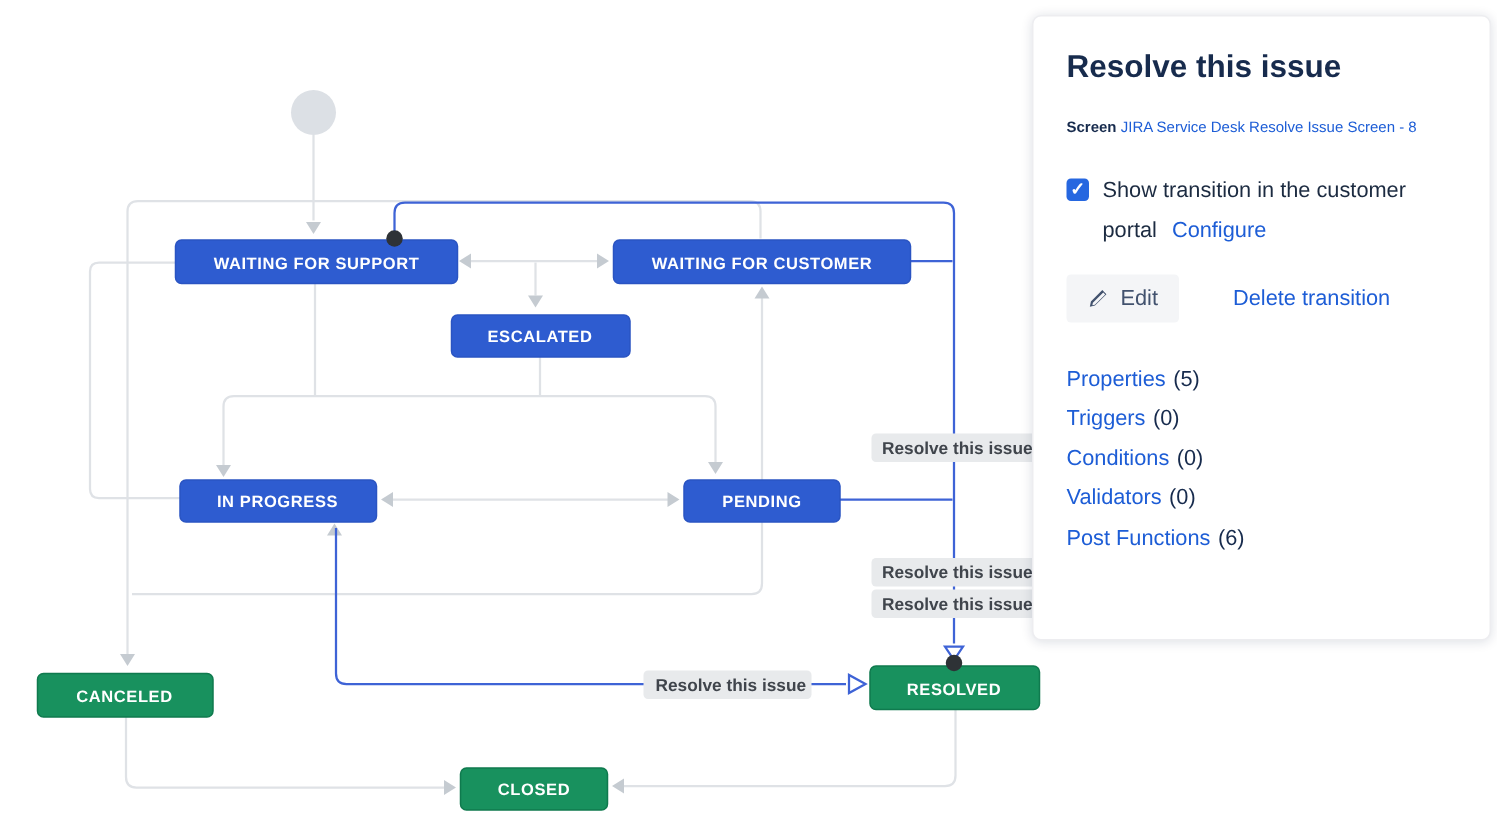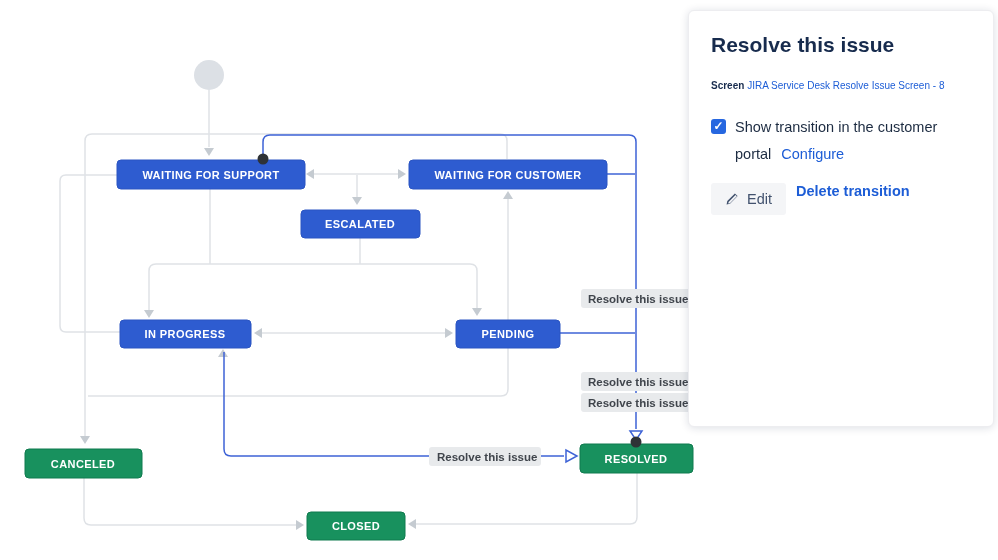--- a/index.html
+++ b/index.html
@@ -21,24 +21,24 @@
          background:#fff;border:1px solid #ededf0;border-radius:6px;
          box-shadow:0 1px 8px rgba(9,30,66,.14);padding:22px 20px 0 22px;z-index:2;}
   .panel h2{margin:0 0 18px 0;font-size:21px;color:#172B4D;}
   .screen-line{font-size:10px;line-height:21.5px;margin:0 0 17px 0;color:#172B4D;}
   .screen-line b{color:#172B4D;}
   a.link{color:#1d5dd6;text-decoration:none;cursor:pointer;}
   .portal-row{display:flex;gap:9px;font-size:14.5px;line-height:27px;color:#1c2b41;width:262px;}
   .checkbox{flex:0 0 15px;width:15px;height:15px;margin-top:5px;background:#2667e0;border-radius:3px;
             color:#fff;font-size:12px;line-height:15px;text-align:center;font-weight:bold;}
   .portal-text .cfg{margin-left:10px;margin-top:24px;}
-  .actions{margin-top:15px;display:flex;align-items:flex-start;gap:10px;}
+  .actions{margin-top:15px;display:flex;align-items:center;gap:36px;}
   .edit-btn{display:inline-flex;align-items:center;gap:8px;background:#f4f5f7;border:none;border-radius:3px;
             padding:8px 14px;font-size:14.5px;color:#42526E;font-family:"Liberation Sans",sans-serif;cursor:pointer;}
-  .del-link{font-size:14.5px;font-weight:bold;}
+  .del-link{font-size:14.5px;}
   .options{margin-top:25px;}
   .options-head{display:flex;align-items:center;}
   .options-head h3{margin:0;font-size:16px;color:#172B4D;}
   .options-rule{flex:1;height:1px;background:#ebedf0;margin-left:12px;}
   .options-list{list-style:none;margin:11px 0 0 0;padding:0;}
   .options-list li{font-size:14.5px;line-height:26.5px;}
   .opt-count{color:#172B4D;margin-left:5px;}
 </style>
 </head>
 <body>
@@ -160,16 +160,23 @@
       <button class="edit-btn">
         <svg width="14" height="14" viewBox="0 0 16 16">
           <path fill="#42526E" d="M11.3 1.6l3.1 3.1-8.7 8.7-3.9.8.8-3.9 8.7-8.7zm.7 1.8l-7.9 7.9-.4 1.9 1.9-.4 7.9-7.9-1.5-1.5z"></path>
         </svg>
         <span>Edit</span>
       </button>
       <a class="link del-link">Delete transition</a>
     </div>
 
     <div class="options">
+      <ul class="options-list">
+        <li><a class="link">Properties</a><span class="opt-count">(5)</span></li>
+        <li><a class="link">Triggers</a><span class="opt-count">(0)</span></li>
+        <li><a class="link">Conditions</a><span class="opt-count">(0)</span></li>
+        <li><a class="link">Validators</a><span class="opt-count">(0)</span></li>
+        <li><a class="link">Post Functions</a><span class="opt-count">(6)</span></li>
+      </ul>
     </div>
   </div>
 
 </div>
 
 </body></html>

